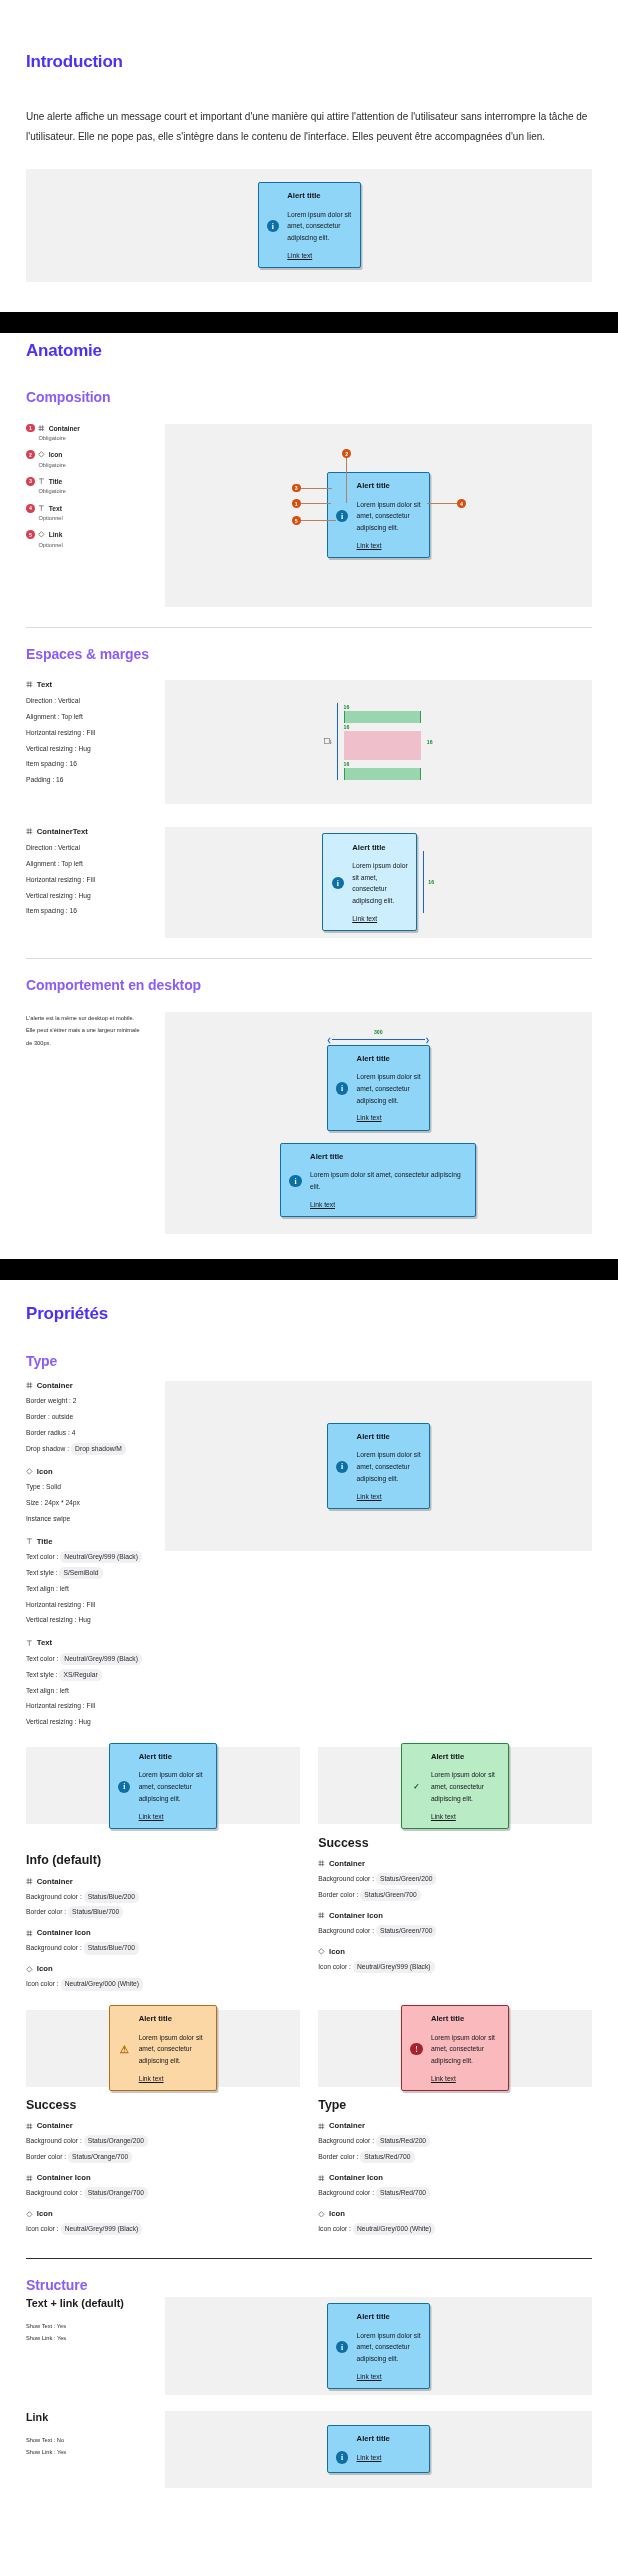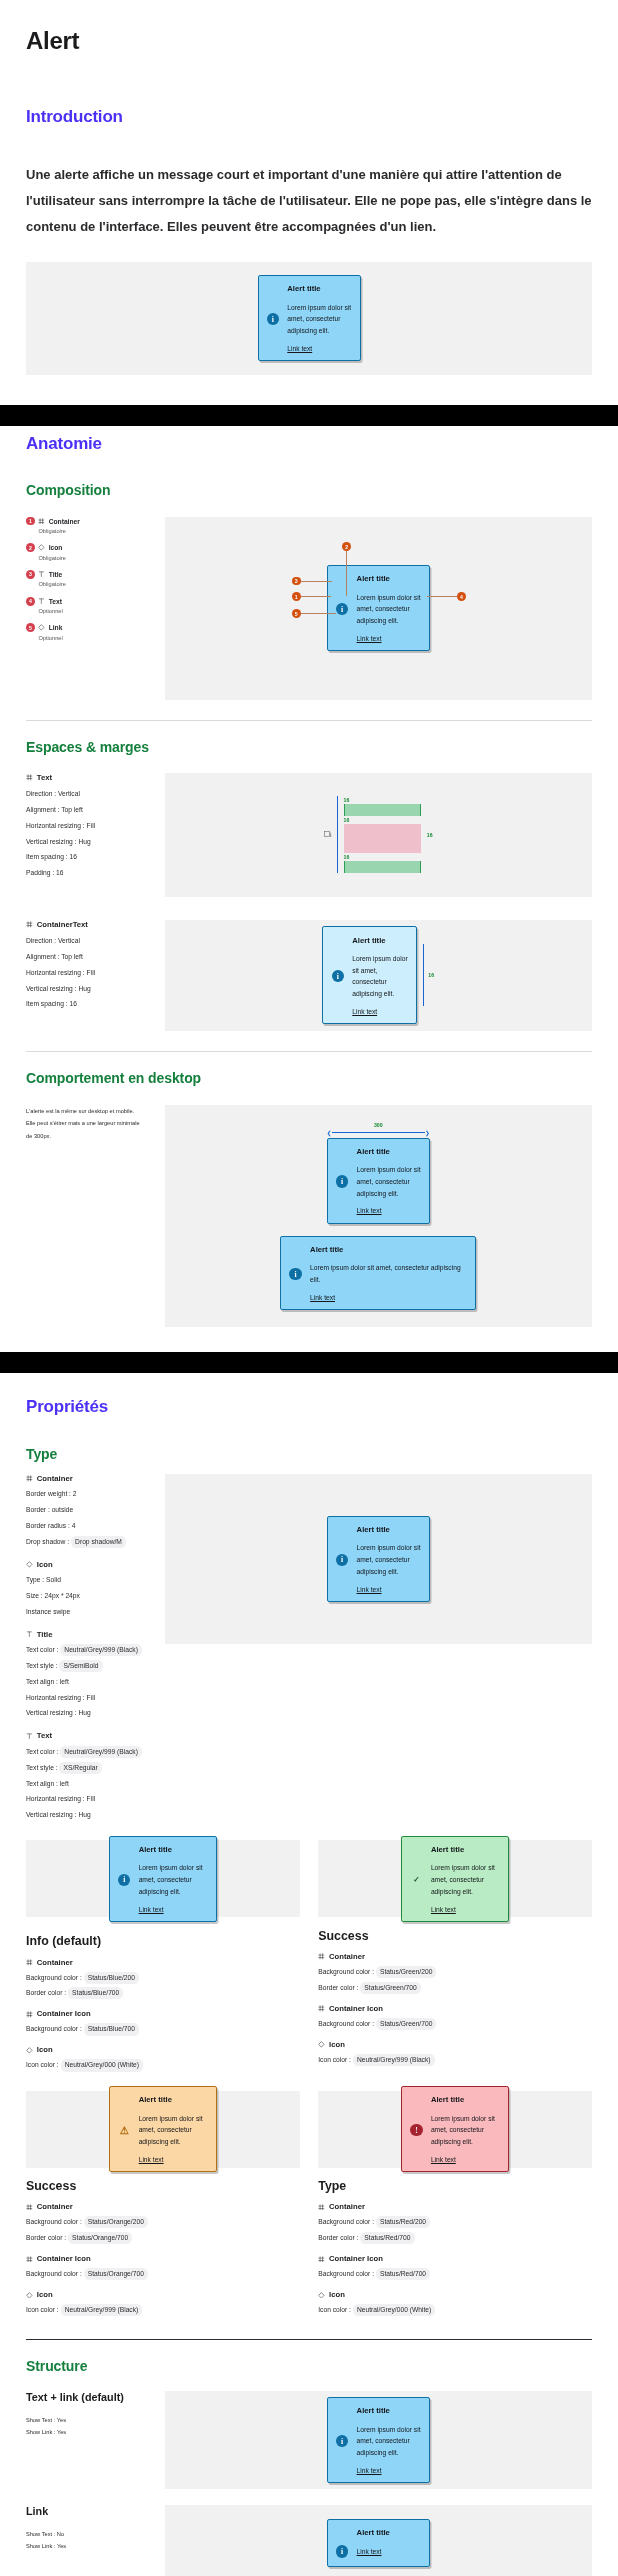--- a/index.html
+++ b/index.html
@@ -9,24 +9,24 @@
     font-family: "Liberation Sans", sans-serif;
     color: #1f2024;
     -webkit-font-smoothing: antialiased;
   }
   .page { width: 618px; }
   .wrap { padding: 0 26px; }
 
   
   h1.page-title { font-size: 24px; font-weight: 700; letter-spacing: -0.3px; color: #1c1c1e; }
   h2.sec-title { font-size: 17px; font-weight: 700; color: #4b31f5; letter-spacing: -0.2px; }
-  h3.sub-title { font-size: 14px; font-weight: 700; color: #15803d; letter-spacing: -0.1px; }
+  h3.sub-title { font-size: 14px; font-weight: 700; color: #8b5cf6; letter-spacing: -0.1px; }
   h4.block-title { font-size: 12.4px; font-weight: 700; color: #1c1c1e; }
   h5.mini-title { font-size: 7.7px; font-weight: 700; color: #1c1c1e; display:flex; align-items:center; gap:4.1px;}
-  p.body { font-size: 13px; line-height: 2.0; color: #2b2b2e; font-weight: bold; }
+  p.body { font-size: 10px; line-height: 2.0; color: #2b2b2e; }
 
   .spec { font-size: 6.7px; line-height: 2.35; color: #2b2b2e; }
   .spec .tok {
     background: #f0f0f2; border-radius: 5.2px; padding: 1px 4.1px; display: inline-block; line-height:1.5;
   }
   .specsmall { font-size: 5.7px; line-height: 2.1; color: #2b2b2e; }
 
   .divider { height: 1px; background: #2b2b33; margin: 0; }
   .band { height: 21.6px; background: #000; }
   .rule { height: 0.5px; background: #d9d9de; }
@@ -82,23 +82,20 @@
   .guide-v { width: 0.5px; background: #1565d8; }
   .guide-h { height: 0.5px; background: #1565d8; }
   .greenband { background: rgba(80,190,120,0.55); border-left: 0.5px solid #2e9e57; border-right: 0.5px solid #2e9e57; }
   .pinkband { background: rgba(240,130,160,0.45); }
 </style>
 </head>
 <body>
 
 <div class="page">
 
-  <div class="wrap" style="padding-top:27px;">
-    <h1 class="page-title">Alert</h1>
-  </div>
 
   <div class="wrap" style="margin-top:52px;">
     <h2 class="sec-title">Introduction</h2>
     <p class="body" style="margin-top:35px;">Une alerte affiche un message court et important d'une manière qui attire l'attention de l'utilisateur sans interrompre la tâche de l'utilisateur. Elle ne pope pas, elle s'intègre dans le contenu de l'interface. Elles peuvent être accompagnées d'un lien.</p>
   </div>
 
   <div class="wrap" style="margin-top:21.6px;">
     <div class="stage" style="height:113px;">
       <div class="alert" style="width:103px;">
         <div class="a-title">Alert title</div>
@@ -411,21 +408,21 @@
       <div class="stage" style="height:77px;">
         <div class="alert" style="width:108px;">
           <div class="a-title">Alert title</div>
           <div class="a-row">
               <div class="ic">i</div>
               <div class="a-body">Lorem ipsum dolor sit amet, consectetur adipiscing elit.</div>
             </div>
           <div class="a-link">Link text</div>
         </div>
       </div>
-      <h4 class="block-title" style="margin-top:17px;">Info (default)</h4>
+      <h4 class="block-title" style="margin-top:29px;">Info (default)</h4>
       <h5 class="mini-title" style="margin-top:9.3px;">
         <span class="glyph"><svg width="6.7" height="6.7" viewBox="0 0 16 16">
               <path d="M5 1v14M11 1v14M1 5h14M1 11h14" stroke="#1c1c1e" stroke-width="1.2" fill="none"></path>
             </svg></span>
         <span>Container</span>
       </h5>
       <div class="spec" style="margin-top:3.1px;">
         <div><span>Background color : </span><span class="tok">Status/Blue/200</span></div>
         <div><span>Border color :  </span><span class="tok">Status/Blue/700</span></div>
       </div>
@@ -579,21 +576,21 @@
   </div>
 
   <div class="wrap" style="margin-top:20.6px;">
       <div class="divider"></div>
     </div>
 
   <div class="wrap" style="margin-top:18.5px;">
     <h3 class="sub-title">Structure</h3>
   </div>
 
-  <div class="wrap cols" style="margin-top:17px;">
+  <div class="wrap cols" style="margin-top:4px;">
     <div>
       <h4 class="block-title" style="font-size:10.8px;">Text + link (default)</h4>
       <div class="specsmall" style="margin-top:12.4px;">
         <div>Show Text : Yes</div>
         <div>Show Link : Yes</div>
       </div>
     </div>
     <div class="stage" style="height:98px;">
       <div class="alert" style="width:103px;">
         <div class="a-title">Alert title</div>

